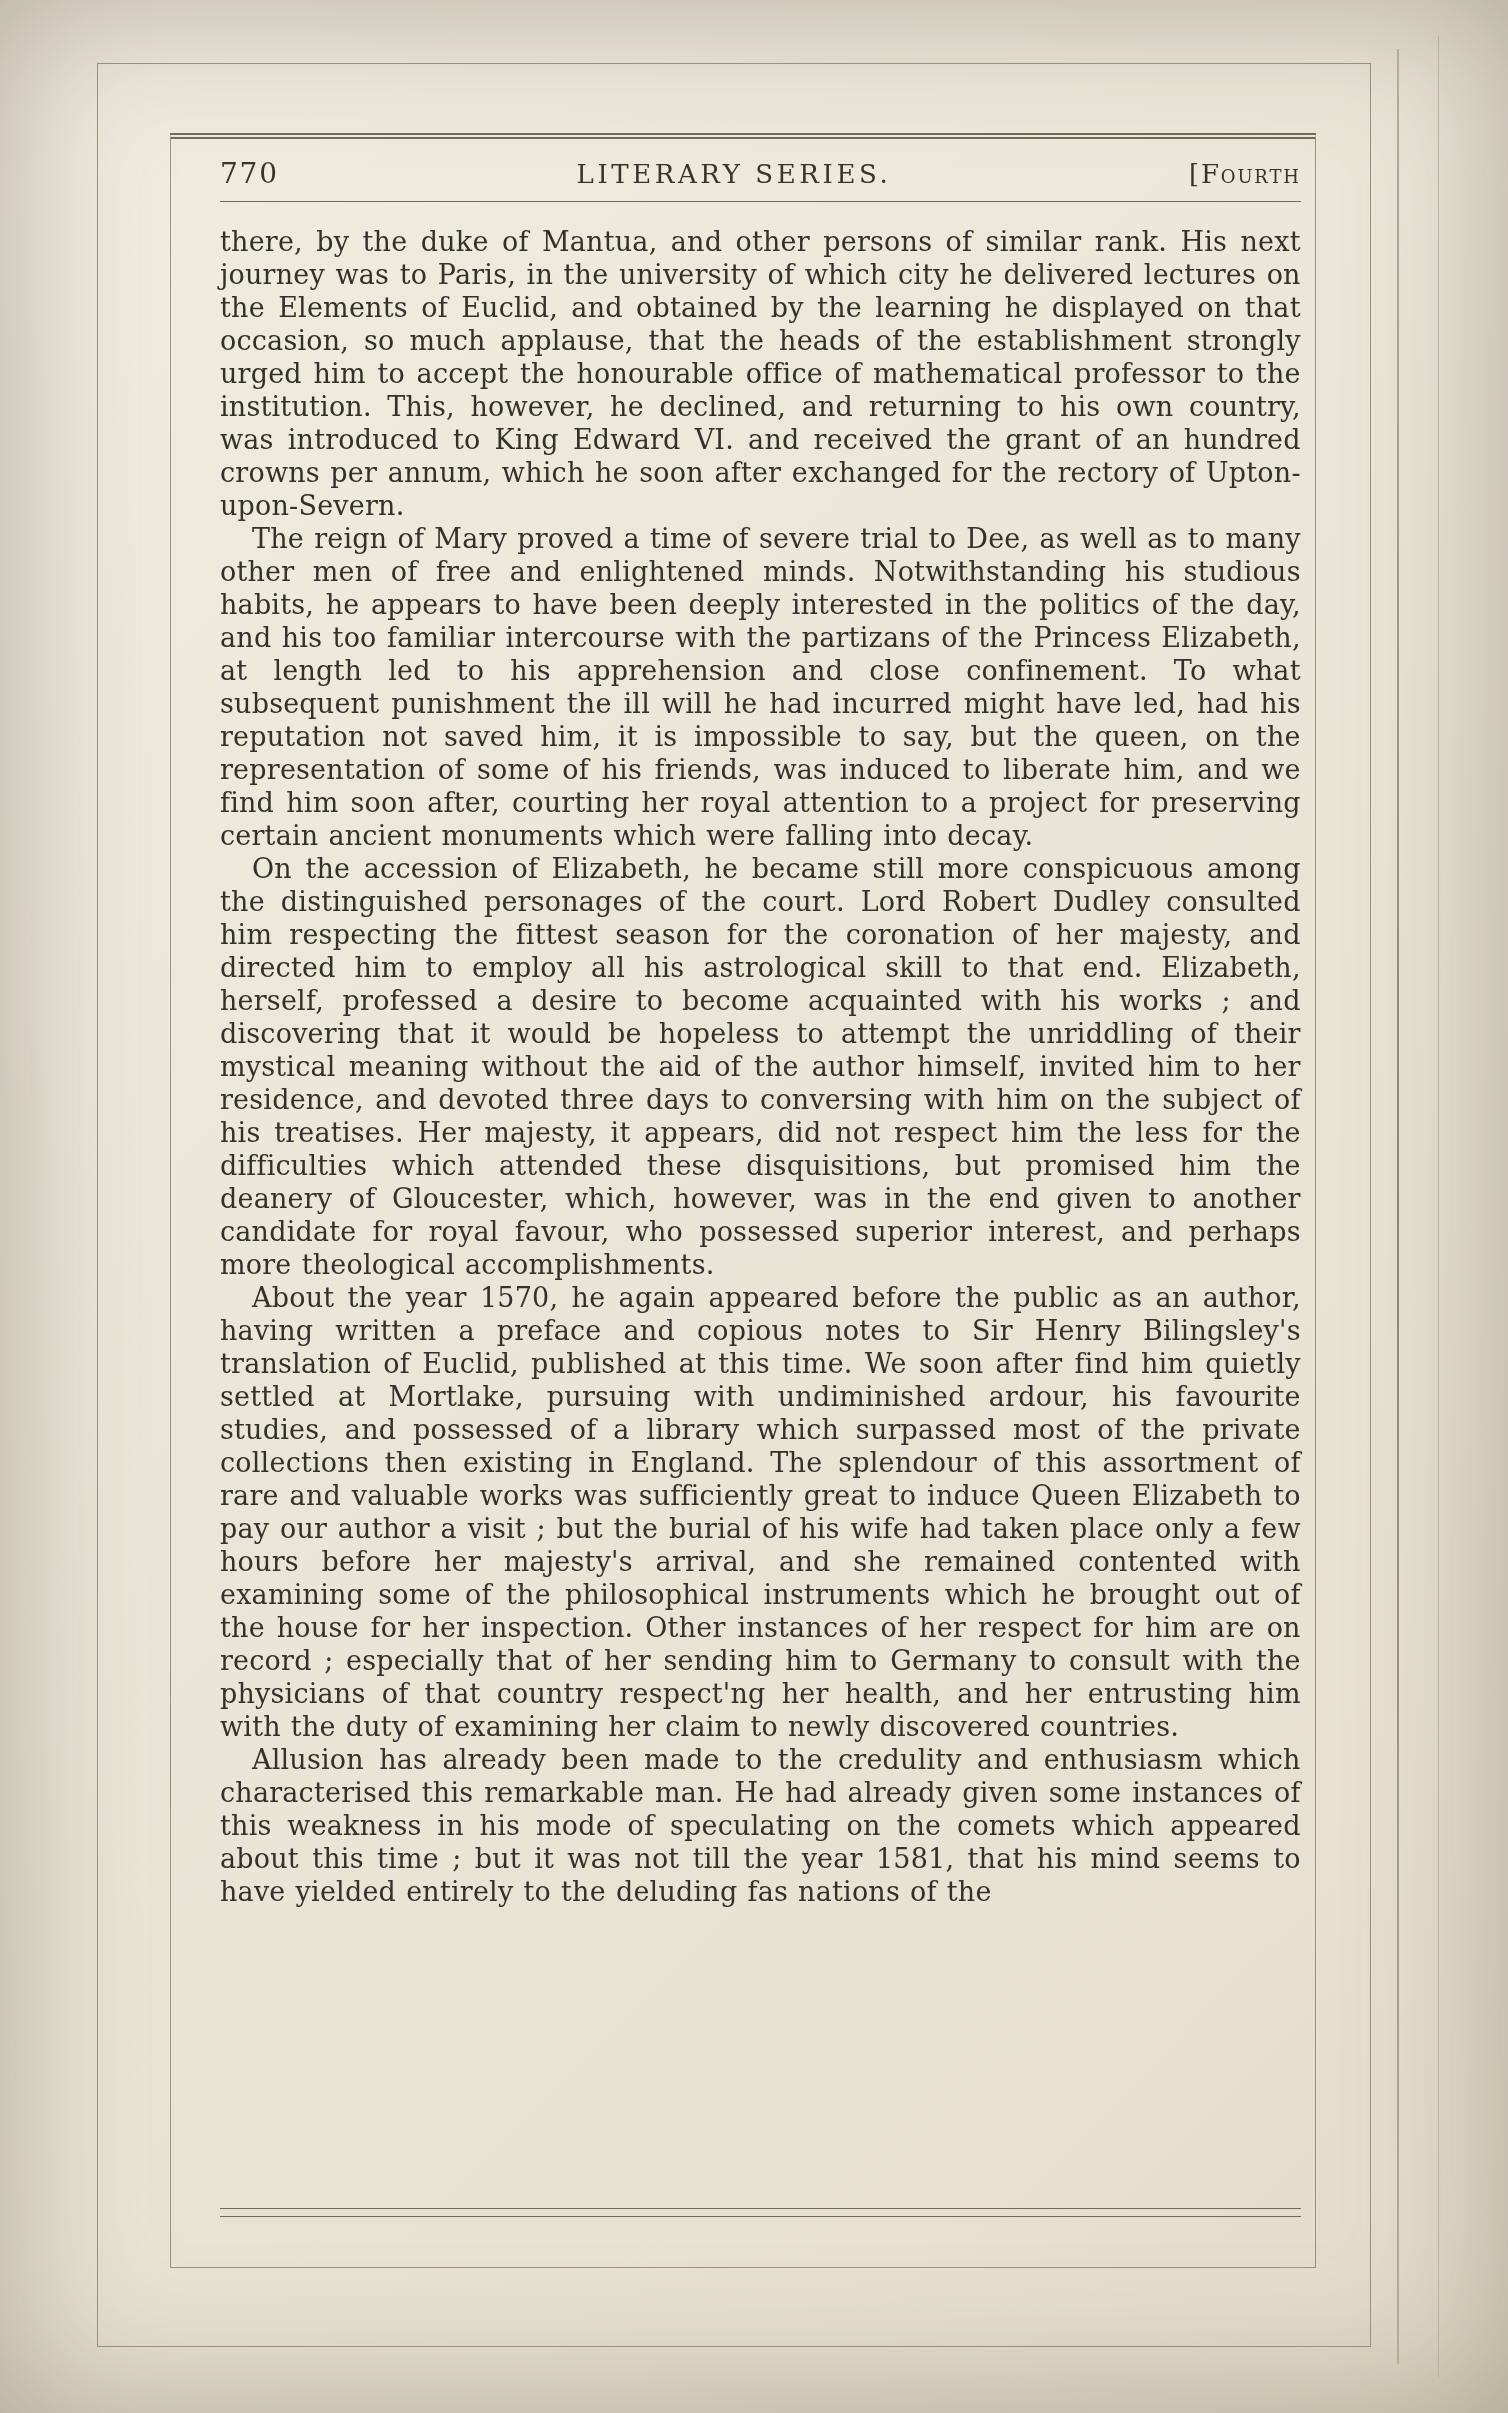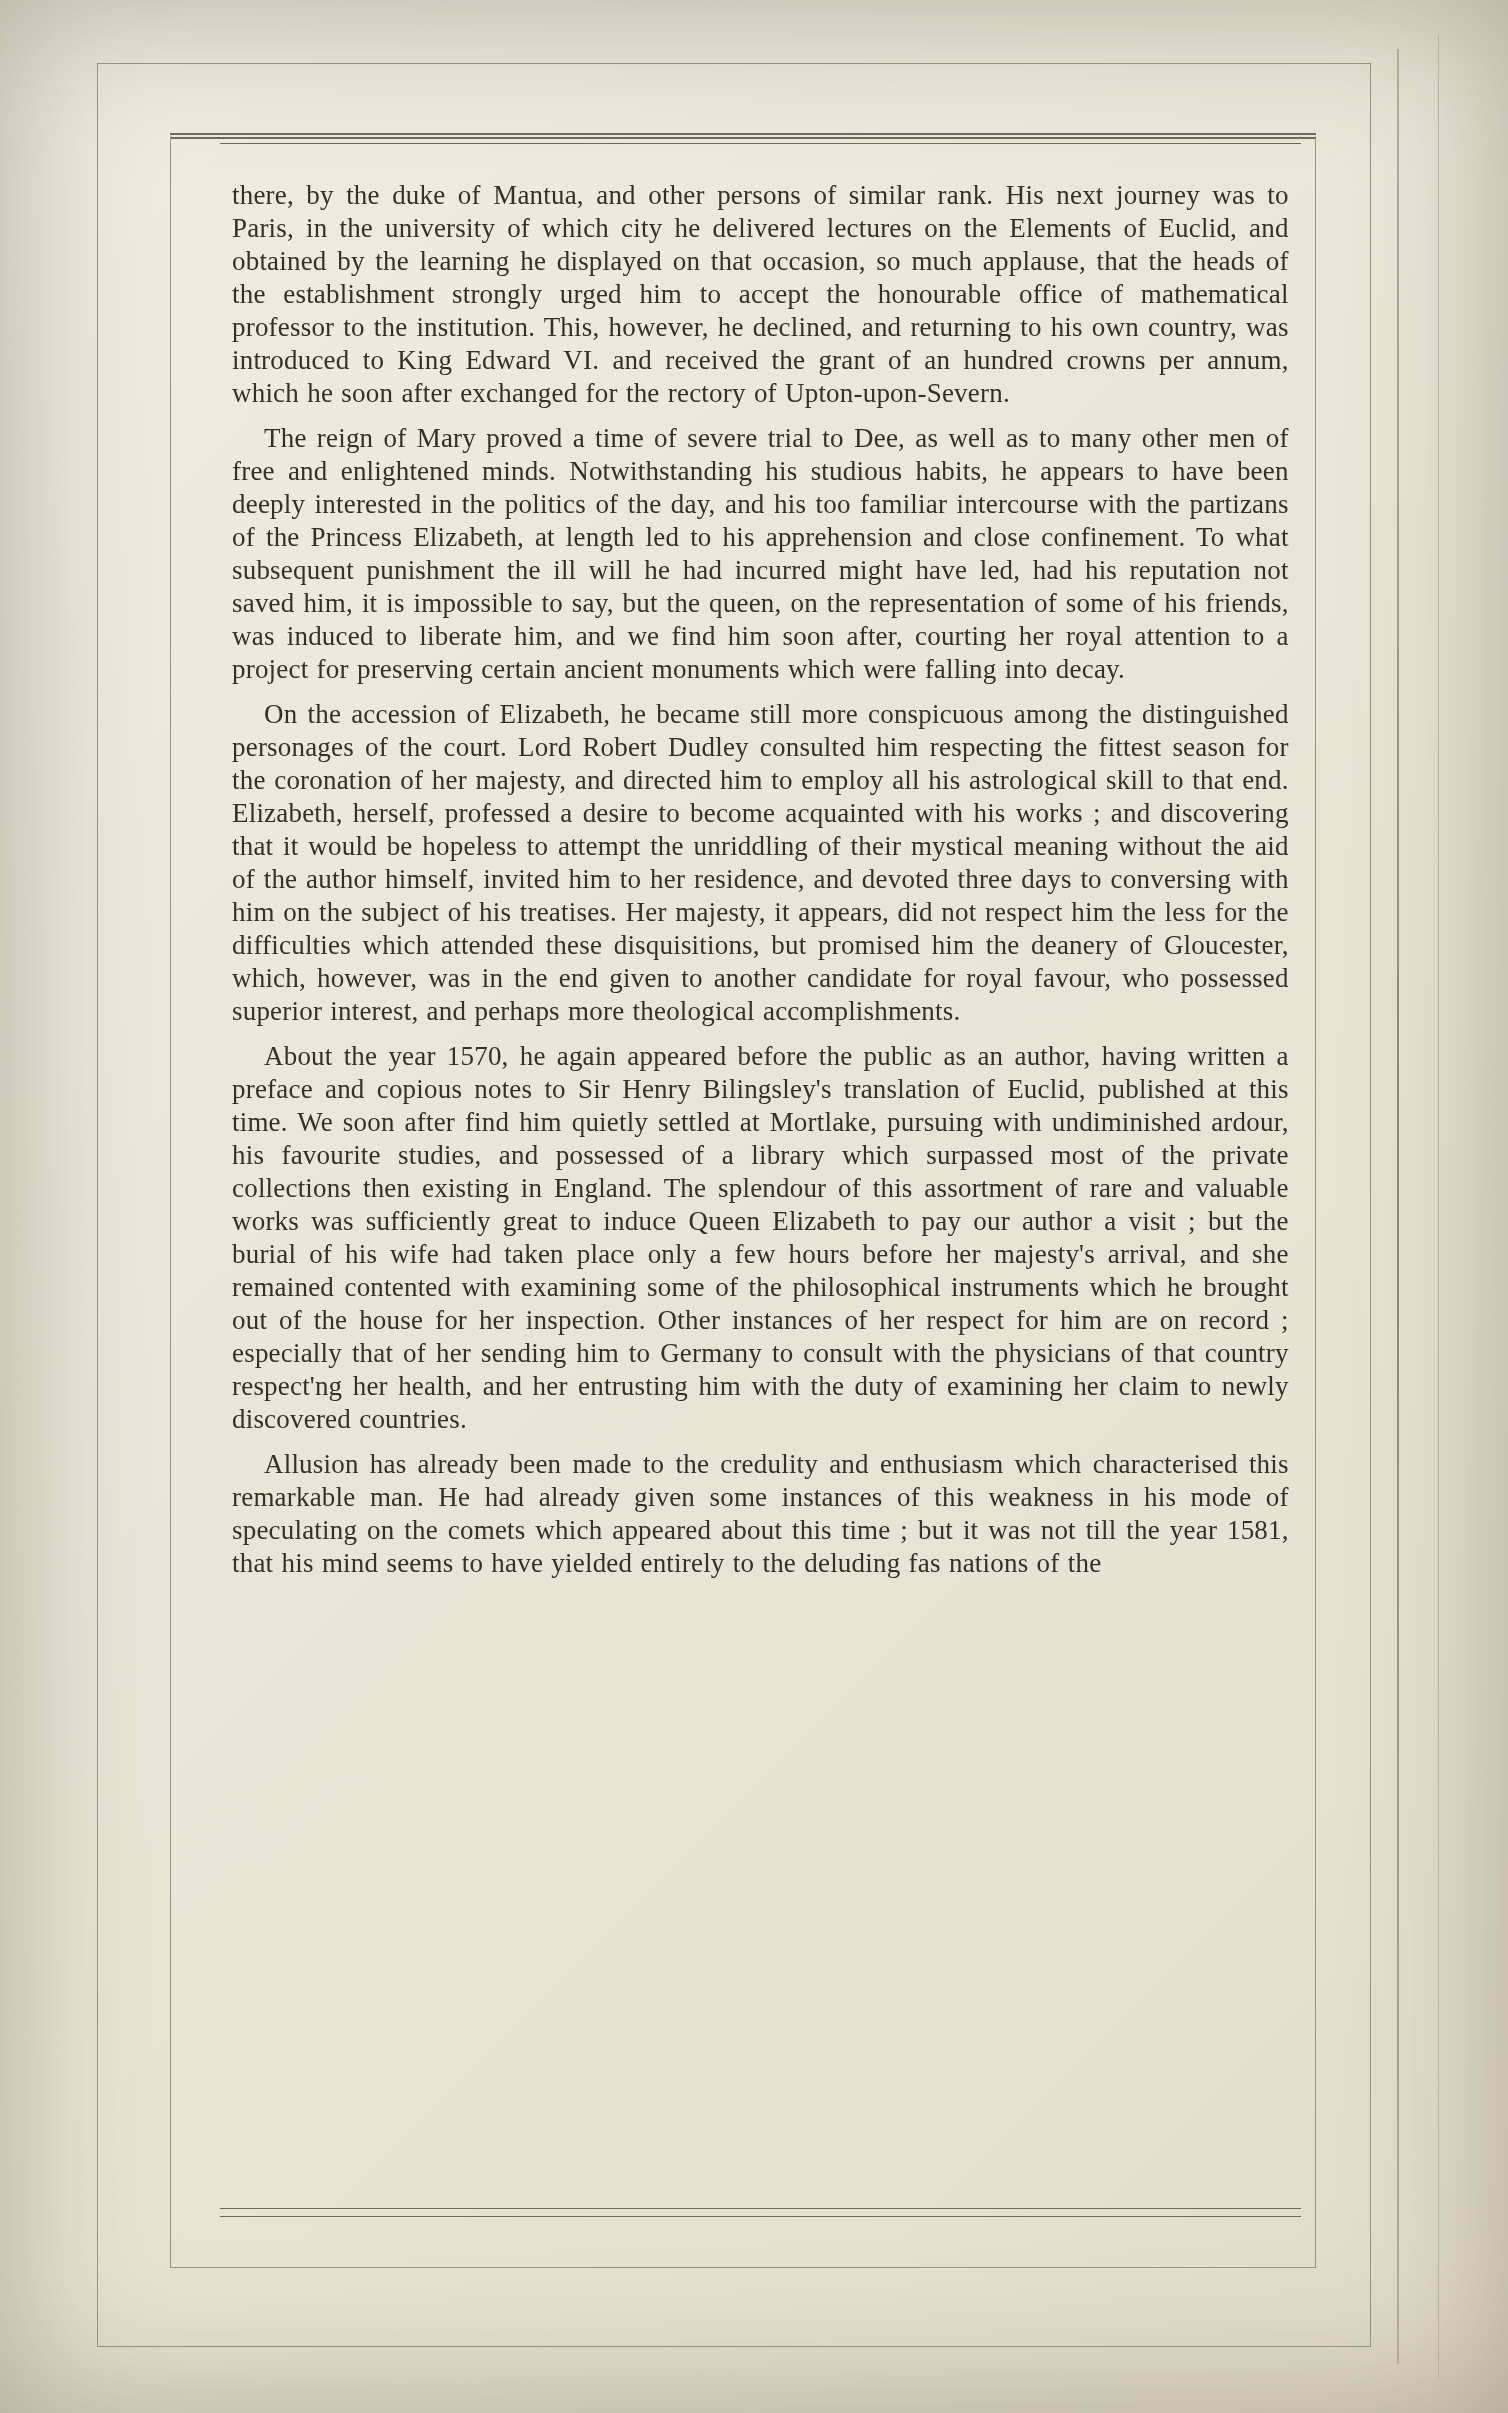--- a/index.html
+++ b/index.html
@@ -72,41 +72,46 @@
   }
   .page-body {
     padding: 23px 14.3px 0 49px;
     font-size: 27px;
     line-height: 33px;
     text-align: justify;
     color: #34302a;
     letter-spacing: 0.2px;
     word-spacing: 1.3px;
   }
-  .page-body p { margin: 12px; text-indent: 32px; font-family: Liberation Serif, serif; }
+  .page-body p { margin: 0; text-indent: 32px; }
   .page-body p.noindent { text-indent: 0; }
   .bottom-rule {
     position: absolute;
     left: 49px; right: 14.3px; bottom: 50px;
     height: 7.2px;
     border-top: 0.9px solid #6e6858;
     border-bottom: 0.9px solid #6e6858;
   }
 </style>
 </head>
 <body>
 
 <div class="scan">
 
   <div class="outer-frame"></div>
   <div class="edge-line"></div>
   <div class="edge-line-2"></div>
 
   <div class="text-frame">
 
+    <div class="header">
+      <span class="pagenum">770</span>
+      <span class="title">LITERARY SERIES.</span>
+      <span class="sig">[Fourth</span>
+    </div>
 
     <div class="header-rule"></div>
 
     <div class="page-body">
       <p class="noindent">there, by the duke of Mantua, and other persons of similar rank. His next journey was to Paris, in the university of which city he delivered lectures on the Elements of Euclid, and obtained by the learning he displayed on that occasion, so much applause, that the heads of the establishment strongly urged him to accept the honourable office of mathematical professor to the institution. This, however, he declined, and returning to his own country, was introduced to King Edward VI. and received the grant of an hundred crowns per annum, which he soon after exchanged for the rectory of Upton-upon-Severn.</p>
       <p>The reign of Mary proved a time of severe trial to Dee, as well as to many other men of free and enlightened minds. Notwithstanding his studious habits, he appears to have been deeply interested in the politics of the day, and his too familiar intercourse with the partizans of the Princess Elizabeth, at length led to his apprehension and close confinement. To what subsequent punishment the ill will he had incurred might have led, had his reputation not saved him, it is impossible to say, but the queen, on the representation of some of his friends, was induced to liberate him, and we find him soon after, courting her royal attention to a project for preserving certain ancient monuments which were falling into decay.</p>
       <p>On the accession of Elizabeth, he became still more conspicuous among the distinguished personages of the court. Lord Robert Dudley consulted him respecting the fittest season for the coronation of her majesty, and directed him to employ all his astrological skill to that end. Elizabeth, herself, professed a desire to become acquainted with his works ; and discovering that it would be hopeless to attempt the unriddling of their mystical meaning without the aid of the author himself, invited him to her residence, and devoted three days to conversing with him on the subject of his treatises. Her majesty, it appears, did not respect him the less for the difficulties which attended these disquisitions, but promised him the deanery of Gloucester, which, however, was in the end given to another candidate for royal favour, who possessed superior interest, and perhaps more theological accomplishments.</p>
       <p>About the year 1570, he again appeared before the public as an author, having written a preface and copious notes to Sir Henry Bilingsley's translation of Euclid, published at this time. We soon after find him quietly settled at Mortlake, pursuing with undiminished ardour, his favourite studies, and possessed of a library which surpassed most of the private collections then existing in England. The splendour of this assortment of rare and valuable works was sufficiently great to induce Queen Elizabeth to pay our author a visit ; but the burial of his wife had taken place only a few hours before her majesty's arrival, and she remained contented with examining some of the philosophical instruments which he brought out of the house for her inspection. Other instances of her respect for him are on record ; especially that of her sending him to Germany to consult with the physicians of that country respect'ng her health, and her entrusting him with the duty of examining her claim to newly discovered countries.</p>
       <p>Allusion has already been made to the credulity and enthusiasm which characterised this remarkable man. He had already given some instances of this weakness in his mode of speculating on the comets which appeared about this time ; but it was not till the year 1581, that his mind seems to have yielded entirely to the deluding fas nations of the</p>
     </div>

